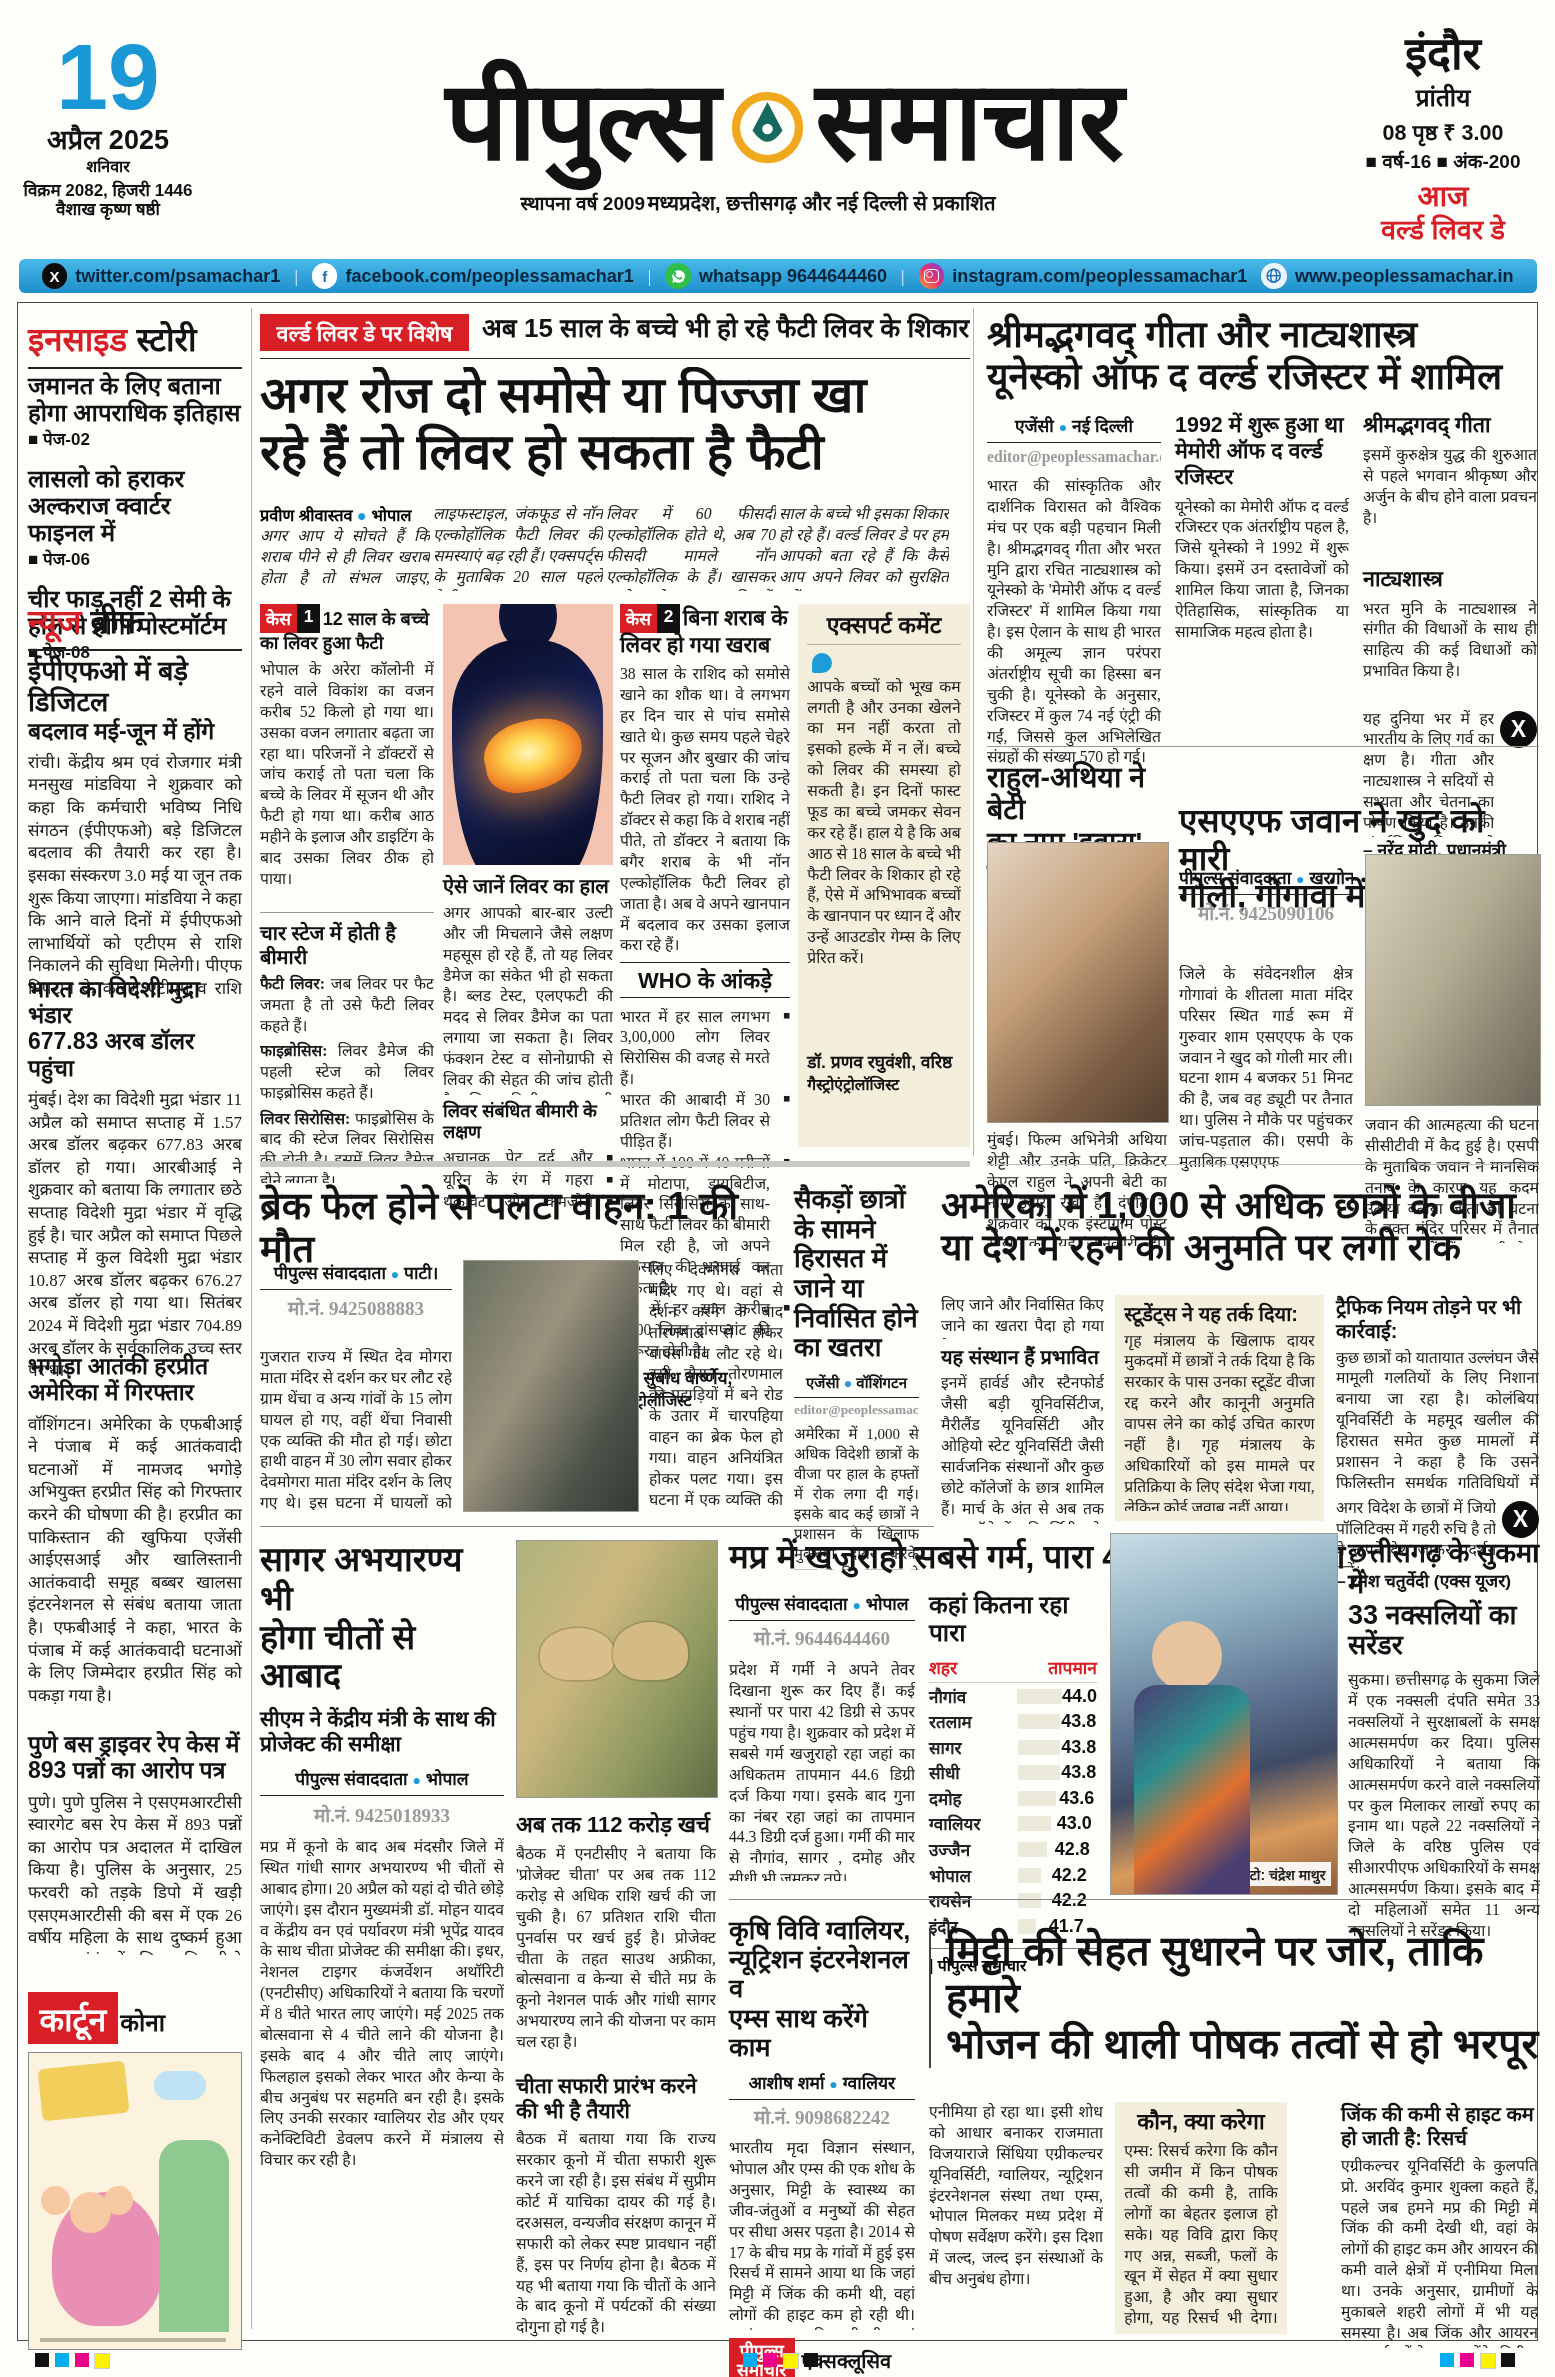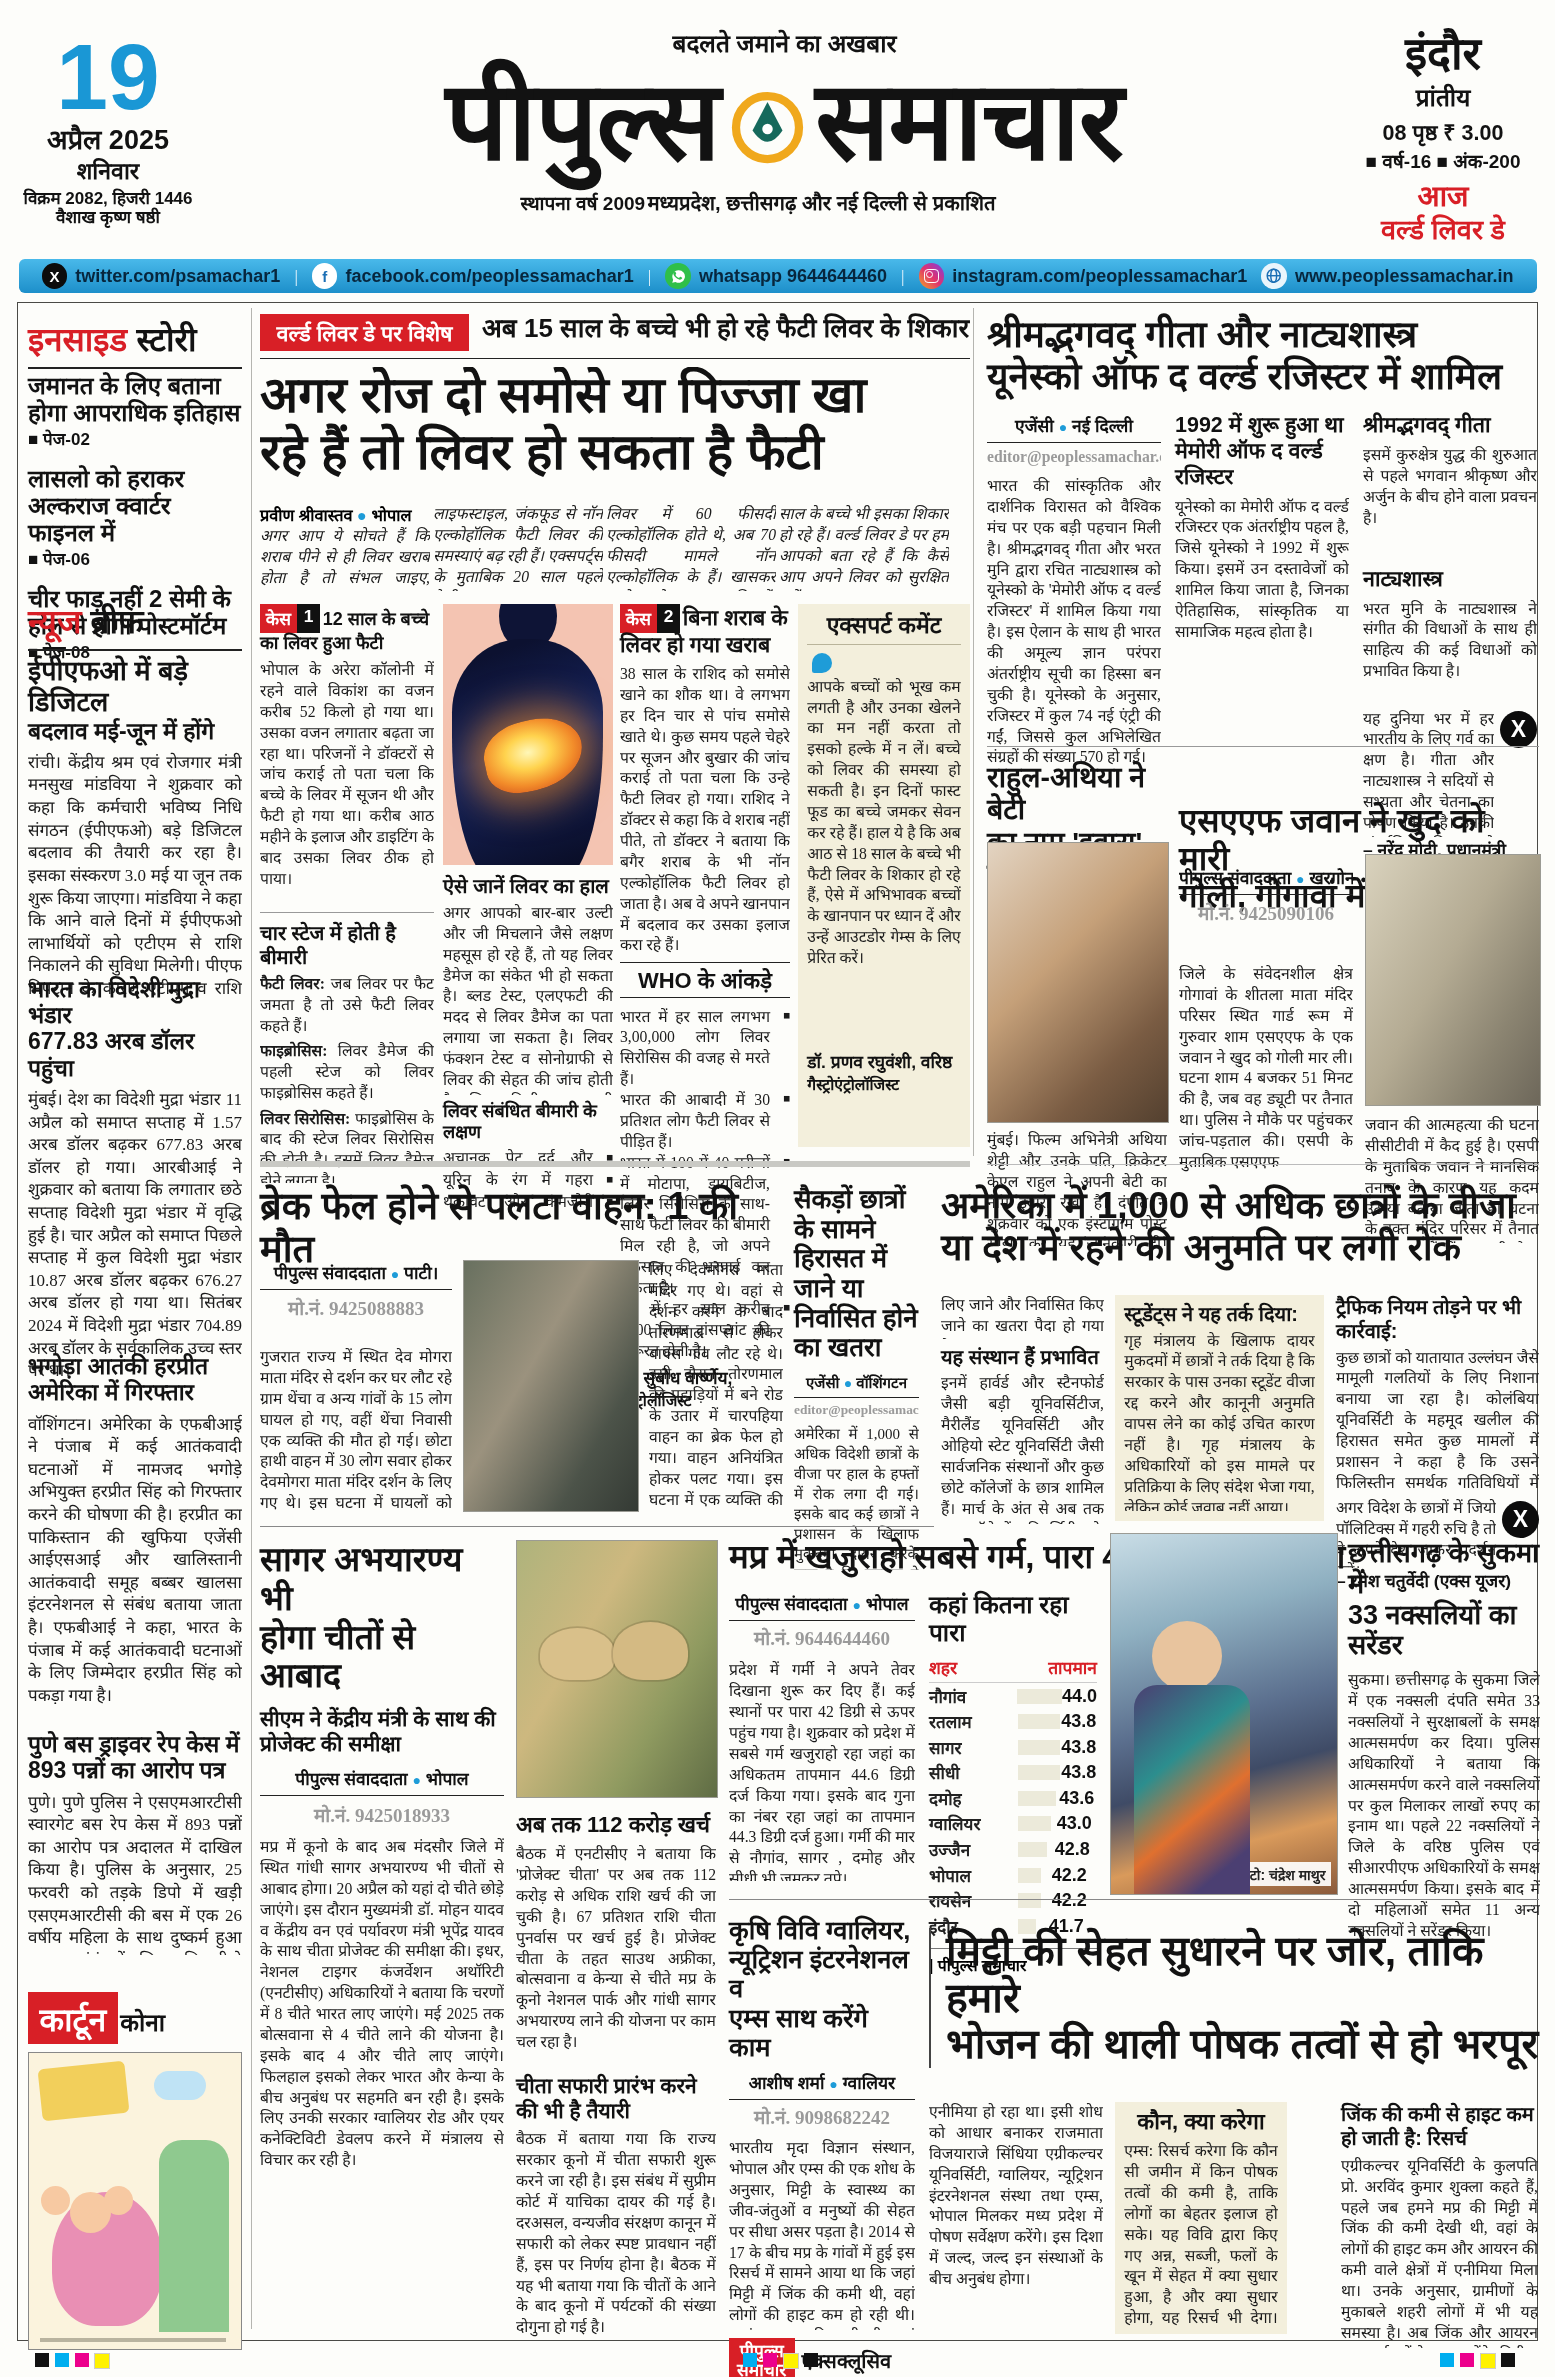--- a/index.html
+++ b/index.html
@@ -37,26 +37,25 @@
   .regmarks span{width:14px;height:14px;display:block;}
 </style>
 </head>
 <body>
 
 <div class="page">
 
   <div class="abs" style="left:21px;top:33px;width:174px;text-align:center;">
     <div style="font-family:'Liberation Sans',sans-serif;font-weight:900;font-size:93px;line-height:.95;color:#1a97d5;">19</div>
     <div class="hl" style="font-size:27px;margin-top:3.5px;">अप्रैल 2025</div>
-    <div class="hl" style="font-size:23px;margin-top:2.3px;">शनिवार</div>
+    <div class="hl" style="font-size:16px;margin-top:2.3px;">शनिवार</div>
     <div class="hl" style="font-size:17px;margin-top:4.6px;">विक्रम 2082, हिजरी 1446</div>
     <div class="hl" style="font-size:17px;">वैशाख कृष्ण षष्ठी</div>
   </div>
 
-  <div class="abs hl" style="left:407px;top:30px;width:755px;text-align:center;font-size:24.4px;">बदलते जमाने का अखबार</div>
 
   <div class="abs" style="left:244px;top:58px;width:1080px;text-align:center;white-space:nowrap;">
     <span class="hl" style="font-size:110px;letter-spacing:-1.2px;">पीपुल्स</span>
     <span style="display:inline-block;width:75px;height:75px;vertical-align:-5.8px;margin:0 8.1px;">
       <svg viewBox="0 0 100 100" width="75" height="75">
         <circle cx="50" cy="50" r="42" fill="none" stroke="#f0a81c" stroke-width="11"></circle>
         <path d="M50 16 L70 54 Q50 84 30 54 Z" fill="#16695c"></path>
         <circle cx="50" cy="52" r="7" fill="#ffffff"></circle>
       </svg>
     </span>

